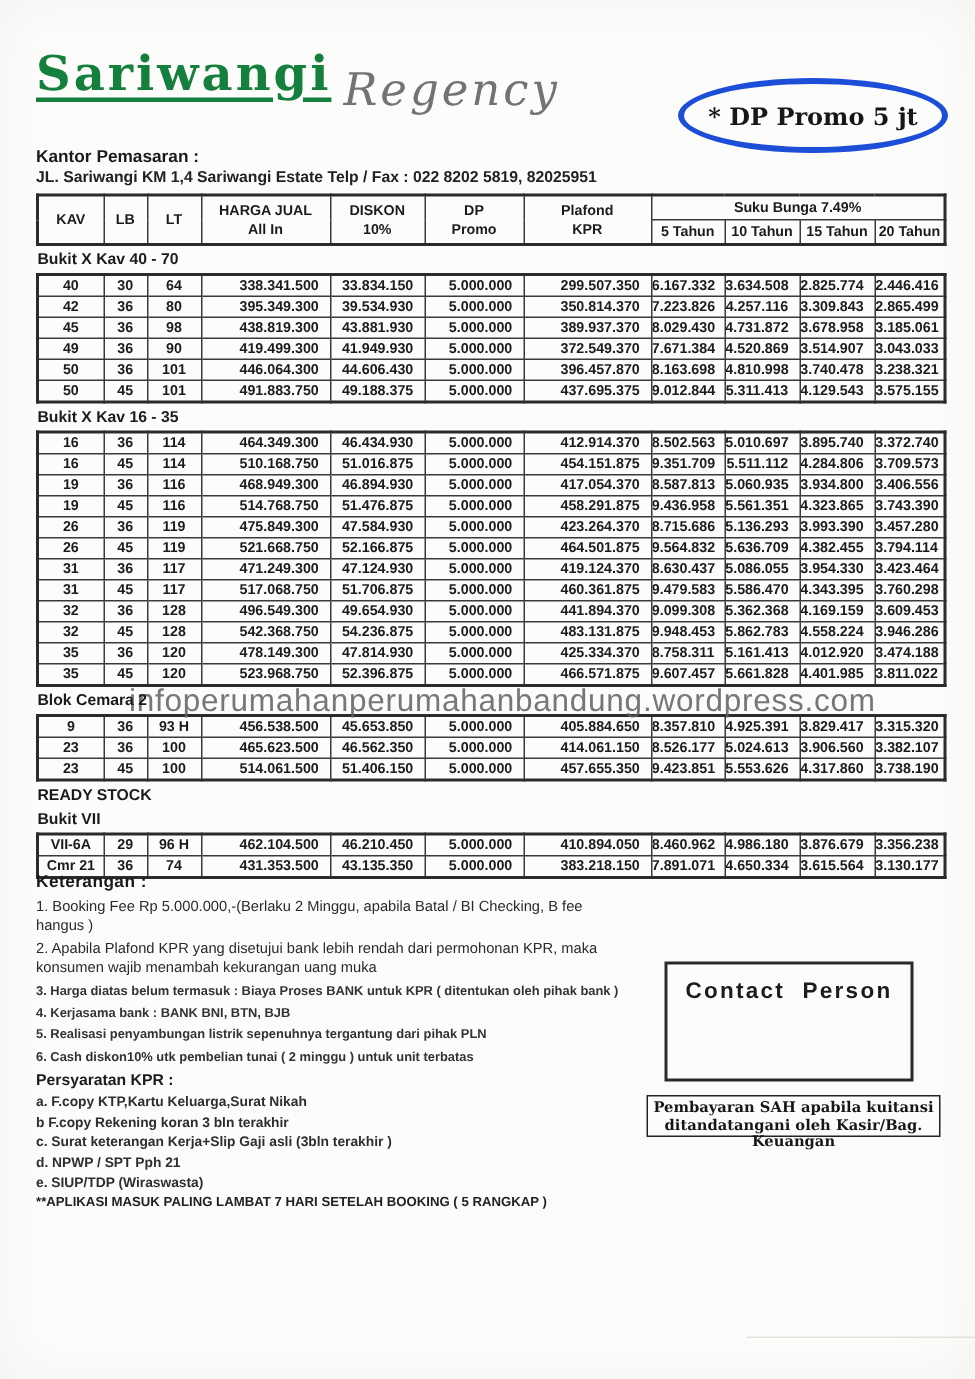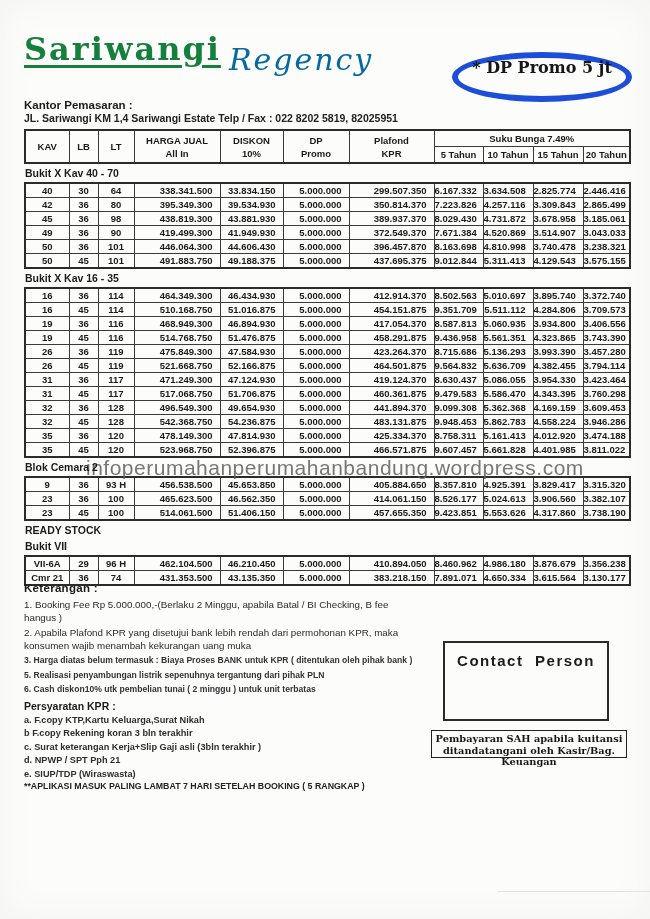--- a/index.html
+++ b/index.html
@@ -14,26 +14,26 @@
 
   
   .logo-row { position:relative; height:62px; }
   .logo-main {
     font-family:"DejaVu Serif", serif; font-weight:bold; font-size:32px;
     letter-spacing:2px; color:#15803d;
     text-decoration:underline; text-decoration-thickness:2.5px; text-underline-offset:5px;
   }
   .logo-sub {
     font-family:"DejaVu Serif", serif; font-style:italic; font-size:30px;
-    color:#0369a1; margin-left:8px; position:relative; top:10px; letter-spacing:2px;
+    color:#737373; margin-left:8px; position:relative; top:10px; letter-spacing:2px;
   }
   .promo-oval {
     position:absolute; top:22px; right:-4px; width:180px; height:50px;
-    border:6px solid #1d4ed8; border-radius:50%;
-    display:flex; align-items:flex-start; justify-content:center; background:transparent;
+    border:4px solid #1d4ed8; border-radius:50%;
+    display:flex; align-items:center; justify-content:center; background:transparent;
   }
   .promo-oval span { font-family:"DejaVu Serif", serif; font-weight:bold; font-size:16px; color:#17171a; }
 
   .office { margin-top:6px; }
   .office-label { font-size:11.5px; font-weight:bold; line-height:14px; }
   .office-address { font-size:10.5px; font-weight:bold; line-height:13px; color:#222; }
 
   
   table.pt { border-collapse:collapse; table-layout:fixed; width:605px; background:transparent; }
   table.pt th, table.pt td {
@@ -559,20 +559,21 @@
 
         <div class="note-item">1. Booking Fee Rp 5.000.000,-(Berlaku 2 Minggu, apabila Batal / BI Checking, B fee hangus )</div>
 
         <div class="note-item">2. Apabila Plafond KPR yang disetujui bank lebih rendah dari permohonan KPR, maka konsumen wajib menambah kekurangan uang muka</div>
       </div>
 
     <div>
 
         <div class="note-item-small">3. Harga diatas belum termasuk : Biaya Proses BANK untuk KPR ( ditentukan oleh pihak bank )</div>
 
+        <div class="note-item-small">4. Kerjasama bank : BANK BNI, BTN, BJB</div>
 
         <div class="note-item-small">5. Realisasi penyambungan listrik sepenuhnya tergantung dari pihak PLN</div>
 
         <div class="note-item-small">6. Cash diskon10% utk pembelian tunai ( 2 minggu ) untuk unit terbatas</div>
       </div>
 
     <div class="kpr-title">Persyaratan KPR :</div>
     <div>
 
         <div class="kpr-item">a. F.copy KTP,Kartu Keluarga,Surat Nikah</div>

